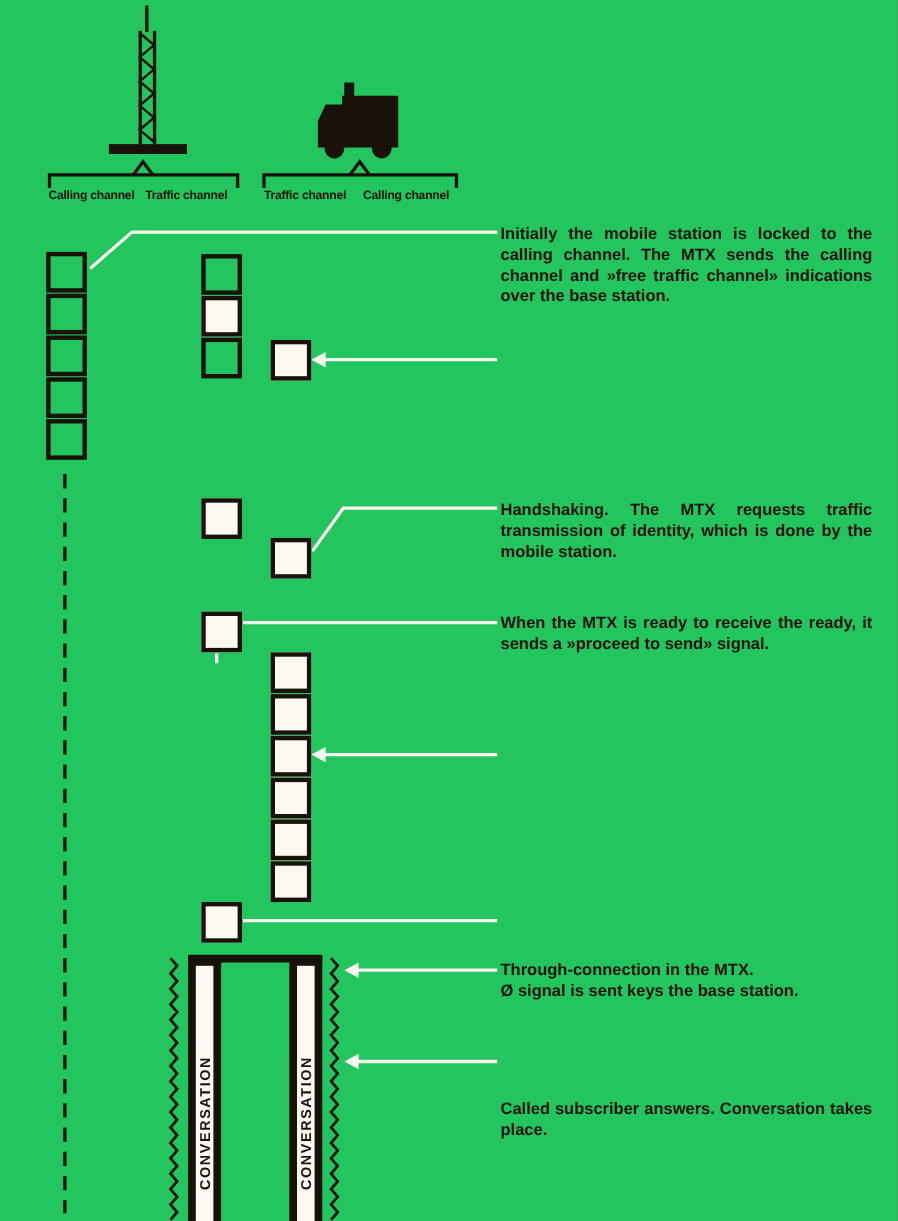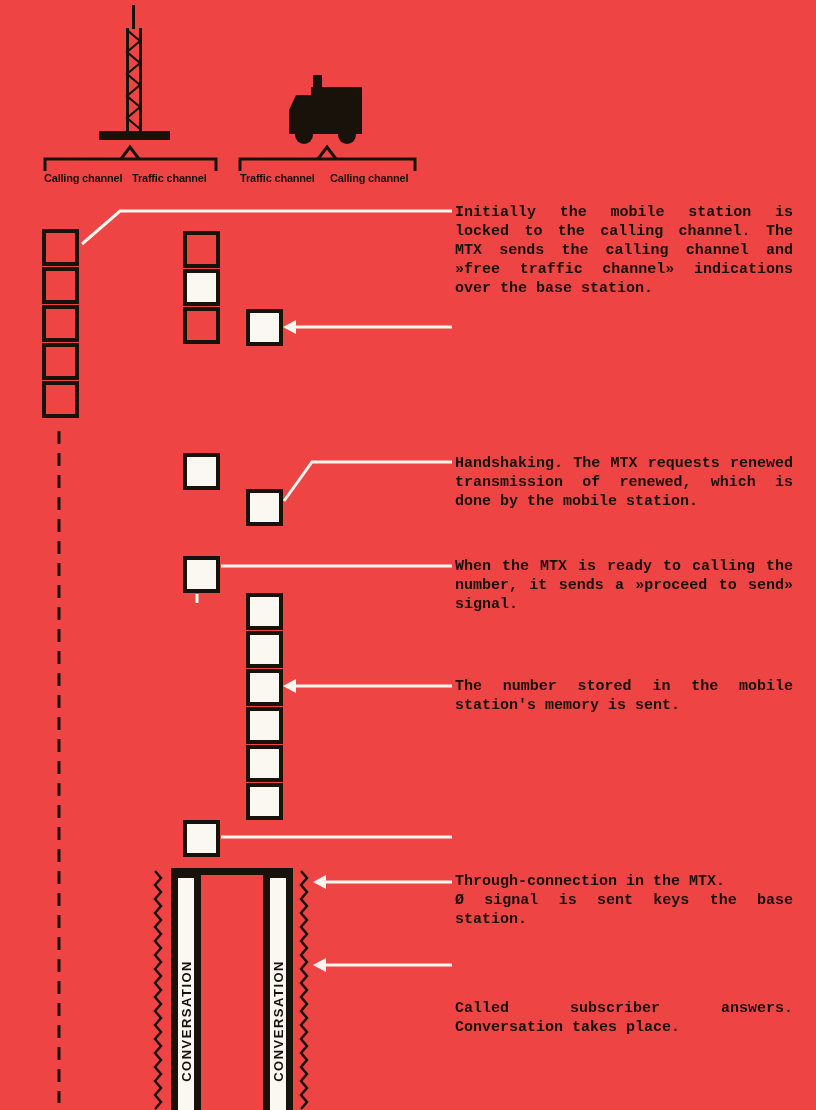--- a/index.html
+++ b/index.html
@@ -1,34 +1,34 @@
 <!DOCTYPE html>
 <html><head>
 <meta charset="utf-8">
 <style>
   html,body{margin:0;padding:0;background:#777;}
   .page{
     position:relative;width:816px;height:1110px;overflow:hidden;
-    background:#ef4444;
+    background:#22c55e;
     font-family:"Liberation Sans",sans-serif;
   }
   .gfx{position:absolute;left:0;top:0;}
   .sq{
     position:absolute;width:37px;height:37px;
     border:4px solid #18120A;box-sizing:border-box;
   }
   .sq.white{background:#FBF8F1;}
   .chlabel{
     position:absolute;font-size:11px;font-weight:bold;color:#18120A;
     letter-spacing:-0.2px;white-space:nowrap;
   }
   .step{
     position:absolute;left:455px;width:338px;
     font-size:15px;line-height:19px;font-weight:600;color:#17110A;
-    text-align:justify;white-space:pre-line;font-family:Liberation Mono, monospace;
+    text-align:justify;white-space:pre-line;
   }
   .conv-top{position:absolute;left:171px;top:868px;width:122px;height:7px;background:#18120A;}
   .conv-bar{position:absolute;top:869px;width:30px;height:241px;background:#18120A;}
   .conv-inner{
     position:absolute;left:7px;top:9px;width:16px;height:232px;background:#FBF8F1;
     display:flex;align-items:flex-end;justify-content:center;
   }
   .conv-label{
     writing-mode:vertical-rl;transform:rotate(180deg);
     margin-bottom:28px;
@@ -114,23 +114,22 @@
   <div class="sq white" style="left:246px;top:309px"></div>
   <div class="sq white" style="left:246px;top:489px"></div>
   <div class="sq white" style="left:246px;top:593px"></div>
   <div class="sq white" style="left:246px;top:631px"></div>
   <div class="sq white" style="left:246px;top:669px"></div>
   <div class="sq white" style="left:246px;top:707px"></div>
   <div class="sq white" style="left:246px;top:745px"></div>
   <div class="sq white" style="left:246px;top:783px"></div>
 
   <div class="step" style="top:203px">Initially the mobile station is locked to the calling channel. The MTX sends the calling channel and »free traffic channel» indications over the base station.</div>
-  <div class="step" style="top:454px">Handshaking. The MTX requests renewed transmission of renewed, which is done by the mobile station.</div>
-  <div class="step" style="top:557px">When the MTX is ready to calling the number, it sends a »proceed to send» signal.</div>
-  <div class="step" style="top:677px">The number stored in the mobile station's memory is sent.</div>
+  <div class="step" style="top:454px">Handshaking. The MTX requests traffic transmission of identity, which is done by the mobile station.</div>
+  <div class="step" style="top:557px">When the MTX is ready to receive the ready, it sends a »proceed to send» signal.</div>
   <div class="step" style="top:872px">Through-connection in the MTX.
 Ø signal is sent keys the base station.</div>
   <div class="step" style="top:999px">Called subscriber answers. Conversation takes place.</div>
 
   <div class="conv-top"></div>
 
   <div class="conv-bar" style="left:171px">
     <div class="conv-inner">
       <div class="conv-label">CONVERSATION</div>
     </div>

